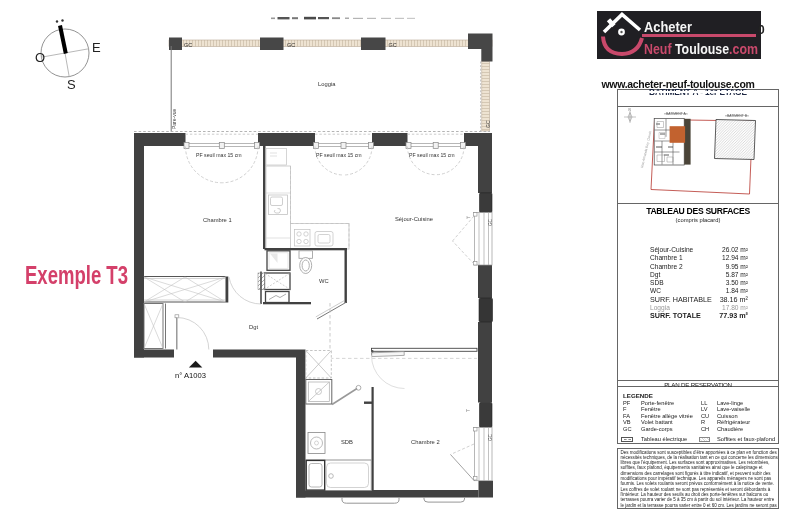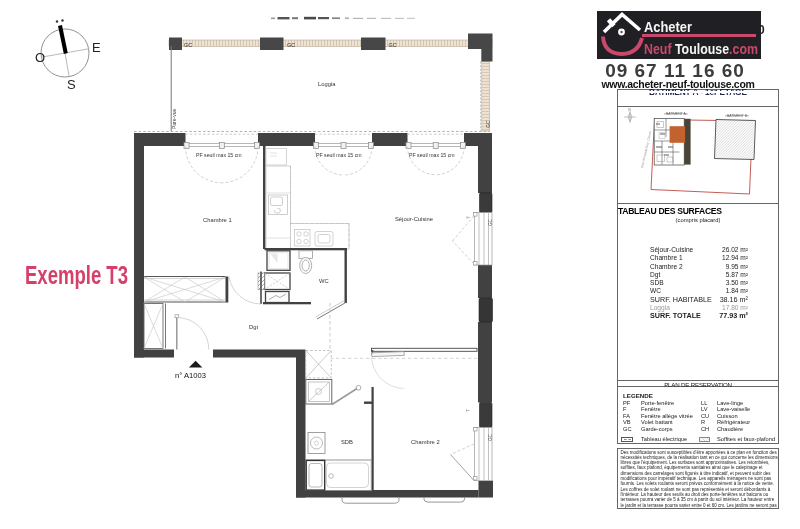--- a/index.html
+++ b/index.html
@@ -353,21 +353,20 @@
 
 <rect x="45" y="23" width="114" height="3" fill="#c8496b"></rect>
 
 <text x="47" y="20.5" font-size="15" font-weight="bold" fill="#f5f5f5" textLength="48" lengthAdjust="spacingAndGlyphs">Acheter</text>
 
 <text x="47" y="43" font-size="15.5" font-weight="bold" textLength="114" lengthAdjust="spacingAndGlyphs"><tspan fill="#c8496b">Neuf </tspan><tspan fill="#f5f5f5">Toulouse</tspan><tspan fill="#c8496b">.com</tspan></text>
 </svg>
 
 <div class="abs" style="left:758px;top:23px;font-size:12px;font-weight:bold;color:#222">0</div>
 
-<div class="abs" style="left:597px;top:60px;width:156px;text-align:center;font-size:19px;font-weight:bold;color:#3c3c3c;letter-spacing:1px">09 67 11 16 60</div>
 
 <div class="abs" style="left:596px;top:78px;width:164px;text-align:center;font-size:10.5px;font-weight:bold;color:#111;letter-spacing:-0.3px;white-space:nowrap">www.acheter-neuf-toulouse.com</div>
 
 <div class="abs" style="left:617px;top:89px;width:162px;height:355px;border:0.8px solid #666;box-sizing:border-box"></div>
 
 <div class="abs" style="left:617px;top:105.5px;width:162px;height:0.8px;background:#666"></div>
 
 <div class="abs" style="left:618px;top:86.5px;width:160px;text-align:center;font-size:8.3px;font-weight:bold;color:#1d2742;letter-spacing:-0.1px">BATIMENT A - 1er ETAGE</div>
 
 <div class="abs" style="left:640px;top:90.6px;width:122px;height:2.4px;background:#fff"></div>
@@ -405,21 +404,21 @@
 <defs>
 <pattern id="hatchB" width="2.7" height="2.7" patternUnits="userSpaceOnUse">
 <rect width="2.7" height="2.7" fill="#fff"></rect>
 <path d="M0,2.7 L2.7,0" stroke="#a0a0a0" stroke-width="0.4"></path>
 </pattern>
 </defs>
 </svg>
 
 <div class="abs" style="left:617px;top:203px;width:162px;height:0.8px;background:#666"></div>
 
-<div class="abs" style="left:618px;top:206px;width:160px;font-size:8.6px;font-weight:bold;color:#000;letter-spacing:-0.3px">TABLEAU DES SURFACES</div>
+<div class="abs" style="left:618px;top:206px;width:160px;text-align:center;font-size:8.6px;font-weight:bold;color:#000;letter-spacing:-0.3px">TABLEAU DES SURFACES</div>
 <div class="abs" style="left:618px;top:216.5px;width:160px;text-align:center;font-size:5.8px;color:#222">(compris placard)</div>
 
 <div class="abs" style="left:650px;top:246px;width:98px;font-size:6.6px;color:#222;line-height:8.3px">
 <div>Séjour-Cuisine<span style="float:right">26.02 m²</span></div>
 <div>Chambre 1<span style="float:right">12.94 m²</span></div>
 <div>Chambre 2<span style="float:right">9.95 m²</span></div>
 <div>Dgt<span style="float:right">5.87 m²</span></div>
 <div>SDB<span style="float:right">3.50 m²</span></div>
 <div>WC<span style="float:right">1.84 m²</span></div>
 <div style="font-weight:normal;font-size:7.2px">SURF. HABITABLE<span style="float:right">38.16 m²</span></div>

